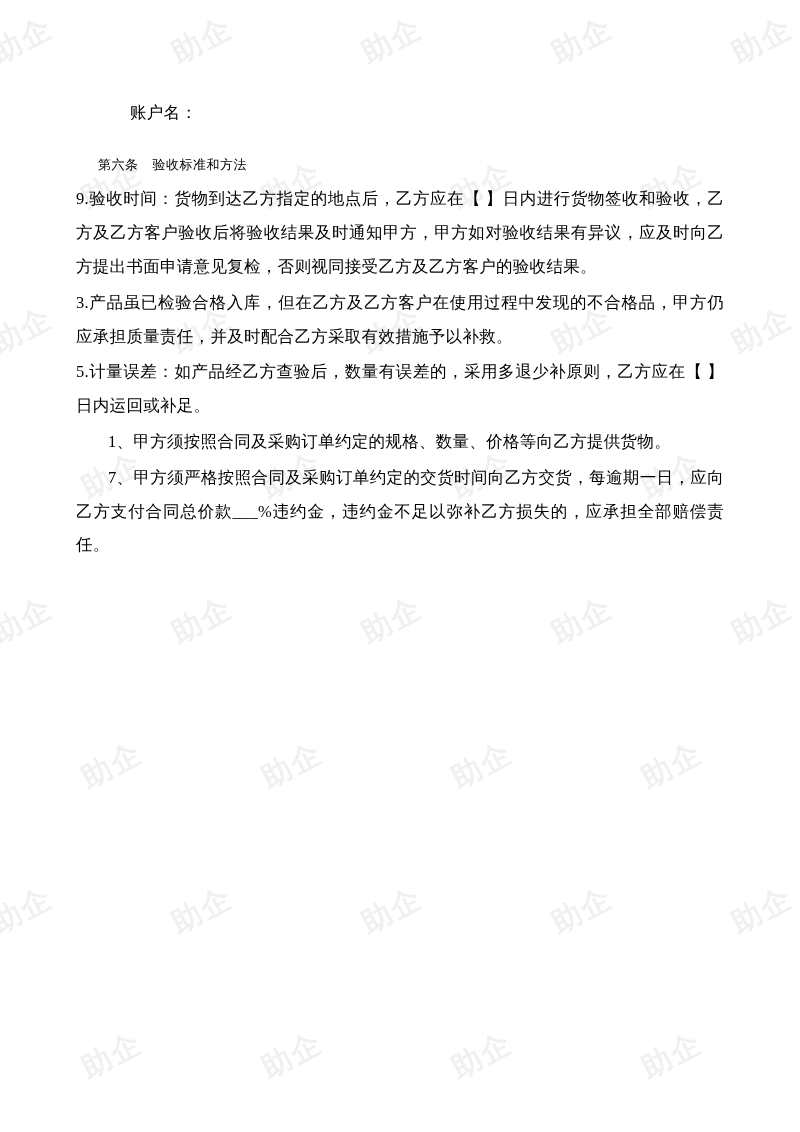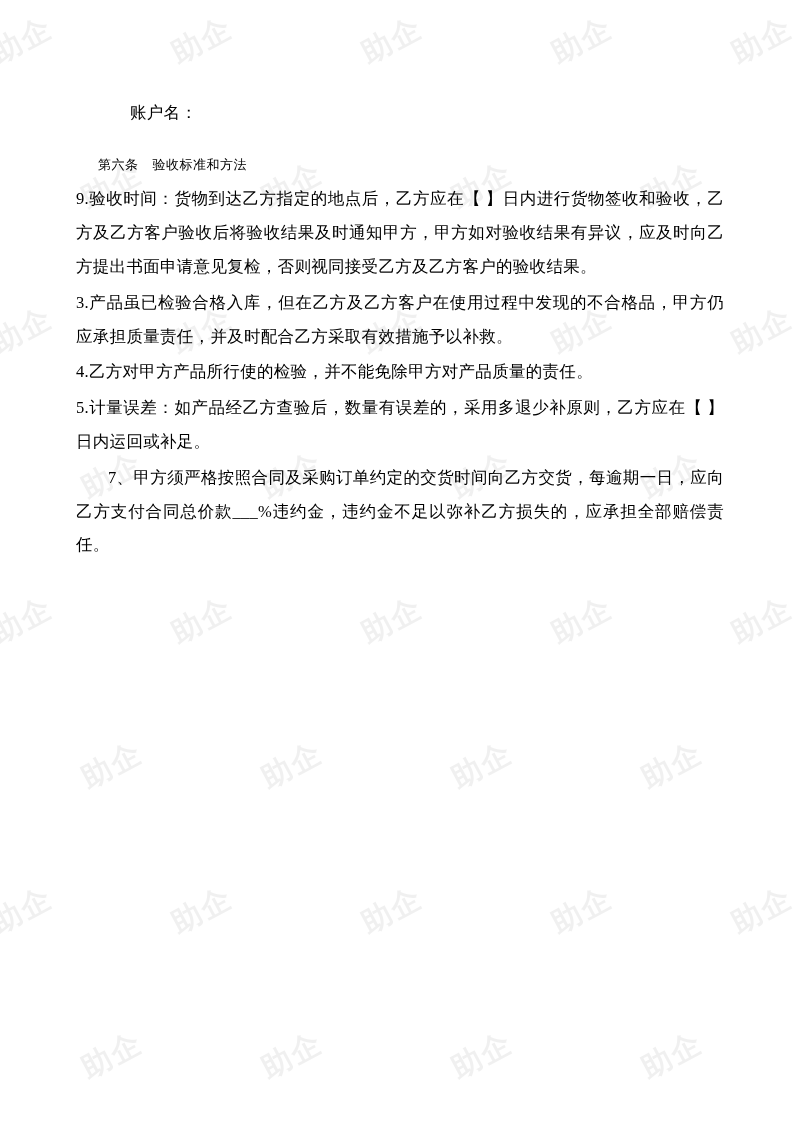--- a/index.html
+++ b/index.html
@@ -133,19 +133,19 @@
   <div>
     <p class="bank-line">账户名：</p>
   </div>
 
   <div class="block-gap"></div>
 
   <h2 class="heading"><span>第六条</span><span class="gap"></span><span>验收标准和方法</span></h2>
 
   <p class="para indent-1">9.验收时间：货物到达乙方指定的地点后，乙方应在【 】日内进行货物签收和验收，乙方及乙方客户验收后将验收结果及时通知甲方，甲方如对验收结果有异议，应及时向乙方提出书面申请意见复检，否则视同接受乙方及乙方客户的验收结果。</p>
   <p class="para indent-1">3.产品虽已检验合格入库，但在乙方及乙方客户在使用过程中发现的不合格品，甲方仍应承担质量责任，并及时配合乙方采取有效措施予以补救。</p>
-  <p class="para indent-1">4.乙方对甲方产品所行使的检验，并不能免除甲方对产品质量的责任。</p>
   <p class="para indent-1">5.计量误差：如产品经乙方查验后，数量有误差的，采用多退少补原则，乙方应在【 】日内运回或补足。</p>
 
 
+  <p class="para indent-2">1、甲方须按照合同及采购订单约定的规格、数量、价格等向乙方提供货物。</p>
   <p class="para indent-2">7、甲方须严格按照合同及采购订单约定的交货时间向乙方交货，每逾期一日，应向乙方支付合同总价款___%违约金，违约金不足以弥补乙方损失的，应承担全部赔偿责任。</p>
 
 </div>
 
 </body></html>

